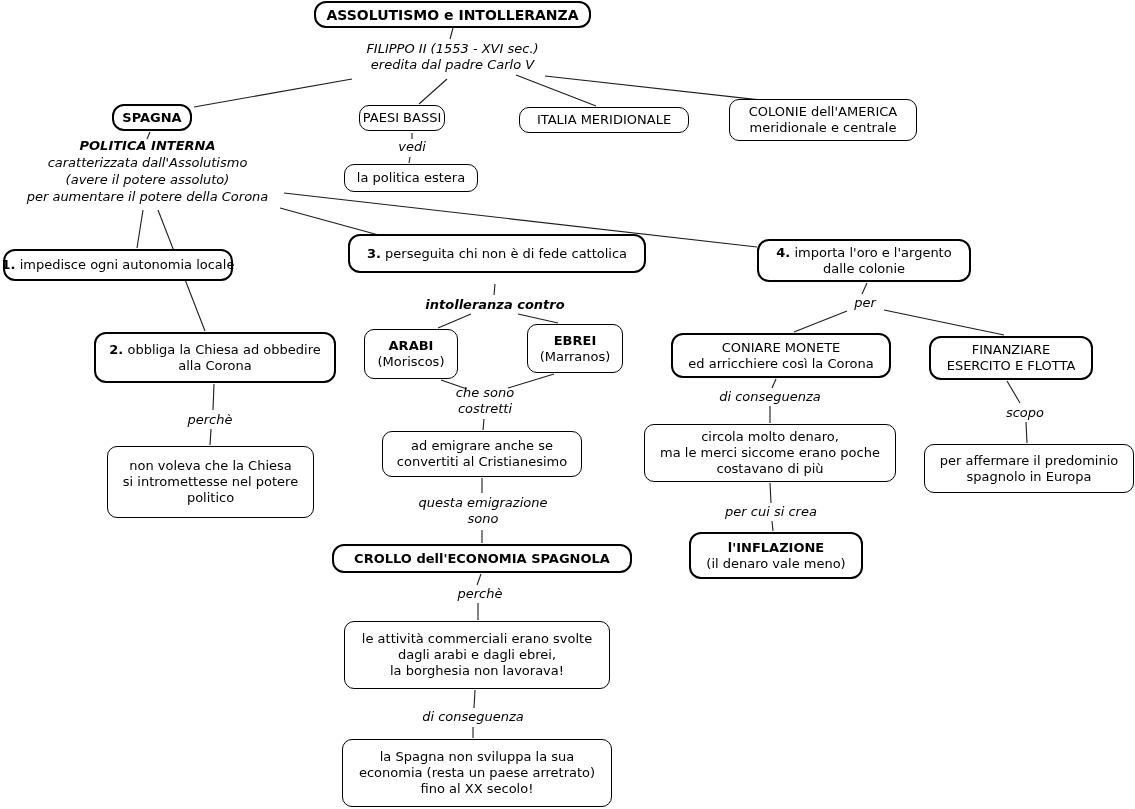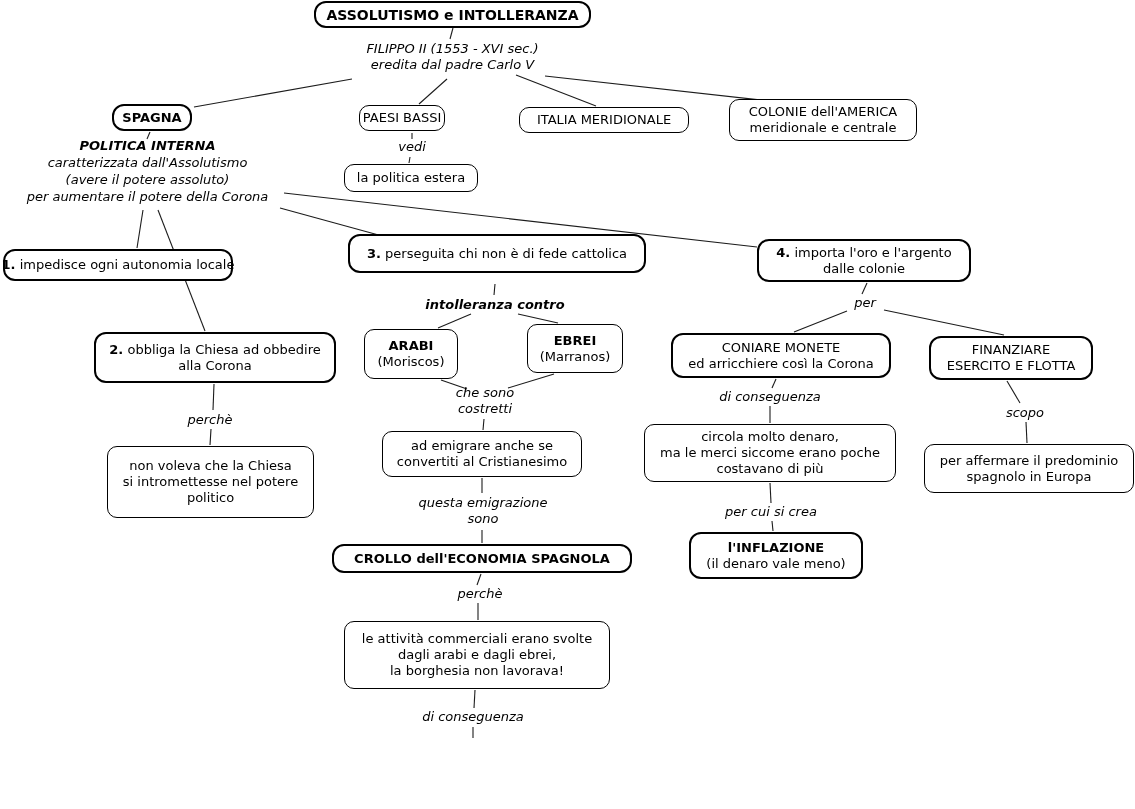--- a/index.html
+++ b/index.html
@@ -181,20 +181,25 @@
   <div class="box" style="left:344px;top:621px;width:266px;height:68px">
     <div>le attività commerciali erano svolte</div>
     <div>dagli arabi e dagli ebrei,</div>
     <div>la borghesia non lavorava!</div>
   </div>
 
   <div class="label" style="left:420px;top:709px;width:106px;height:16px">
     <div>di conseguenza</div>
   </div>
 
+  <div class="box" style="left:342px;top:739px;width:270px;height:68px">
+    <div>la Spagna non sviluppa la sua</div>
+    <div>economia (resta un paese arretrato)</div>
+    <div>fino al XX secolo!</div>
+  </div>
 
   <div class="label" style="left:845px;top:295px;width:40px;height:16px">
     <div>per</div>
   </div>
 
   <div class="box thick" style="left:671px;top:333px;width:220px;height:45px">
     <div>CONIARE MONETE</div>
     <div>ed arricchiere così la Corona</div>
   </div>
 

